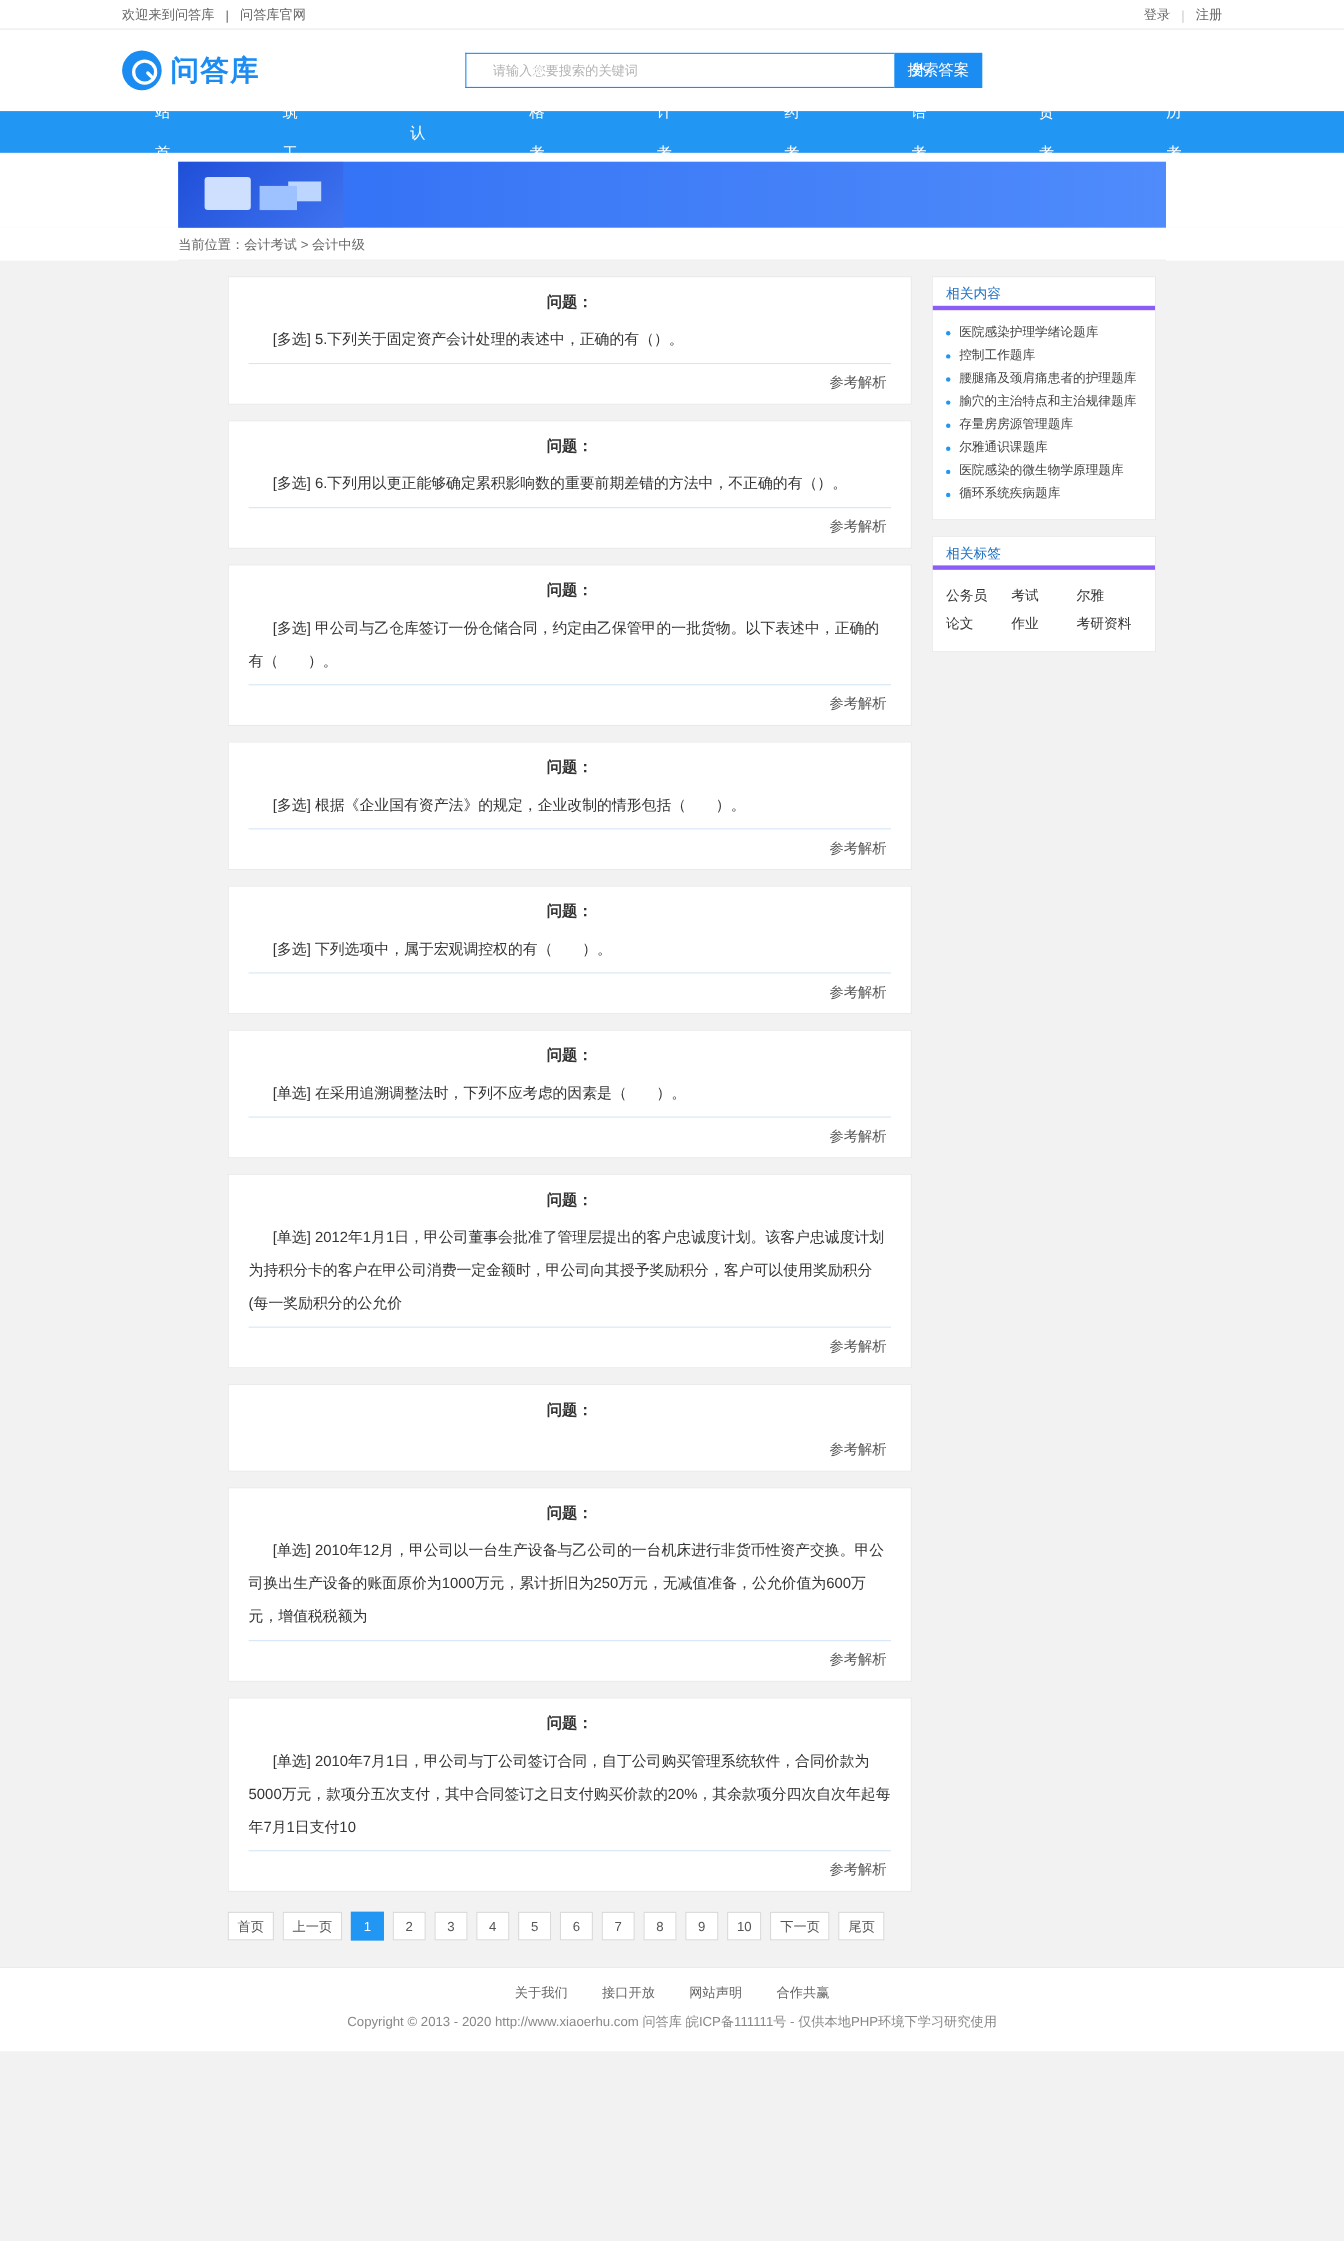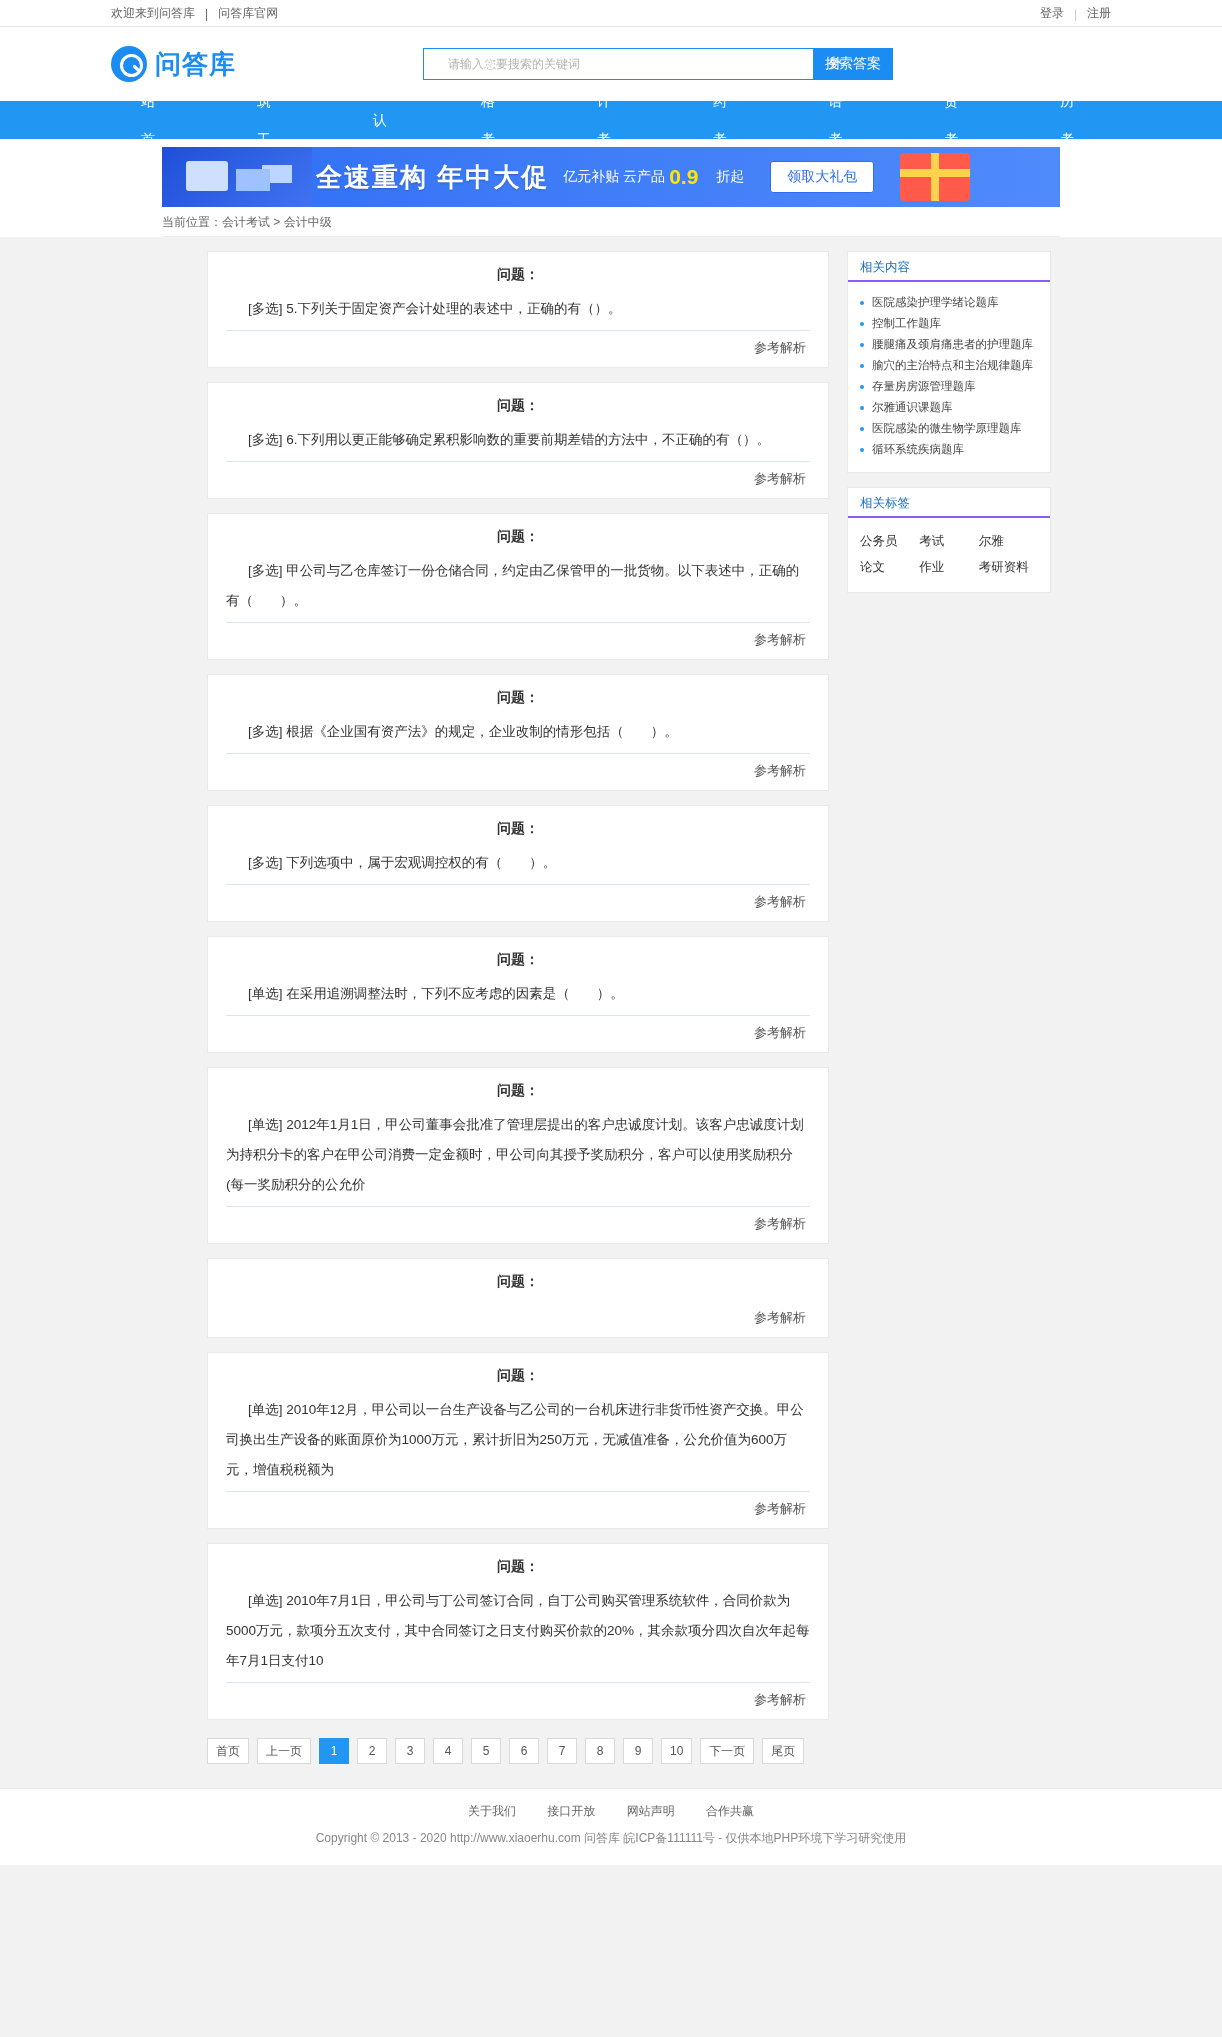--- a/index.html
+++ b/index.html
@@ -189,21 +189,21 @@
   .q-tag { color: #333; }
   .q-foot { text-align: right; padding: 8px 4px 2px 0; }
   .q-foot a { color: #555; font-size: 13px; text-decoration: none; }
 
   
   .panel { background: #fff; border: 1px solid #e9e9e9; margin-bottom: 14px; }
   .panel-head {
     height: 30px; line-height: 30px;
     font-size: 12.5px; color: #1b6fc4;
     padding-left: 12px;
-    border-bottom: 2px solid #8b5cf6;
+    border-bottom: 4px solid #8b5cf6;
   }
   .panel-body { padding: 10px 12px 12px 12px; }
   .rel-item {
     font-size: 11.5px;
     color: #444;
     line-height: 21px;
     position: relative;
     padding-left: 12px;
     white-space: nowrap;
     overflow: hidden;
@@ -290,28 +290,20 @@
     <a href="#">医药考试</a>
     <a href="#">外语考试</a>
     <a href="#">外贸考试</a>
     <a href="#">学历考试</a>
   </div>
 </div>
 
 <div class="banner-zone">
   <div class="banner">
     <div class="b-left"></div>
-    <div class="b-main">
-      <span class="b-title">全速重构 年中大促</span>
-      <span class="b-sub">亿元补贴 云产品</span>
-      <span class="b-num">0.9</span>
-      <span class="b-sub">折起</span>
-      <span class="b-btn">领取大礼包</span>
-      <span class="b-gift"></span>
-    </div>
   </div>
 </div>
 
 <div class="crumb-zone">
   <div class="crumb">
     <span>当前位置：</span><a href="#">会计考试</a><span> &gt; </span><a href="#">会计中级</a>
   </div>
 </div>
 
 <div class="wrap" style="width:900px;">

